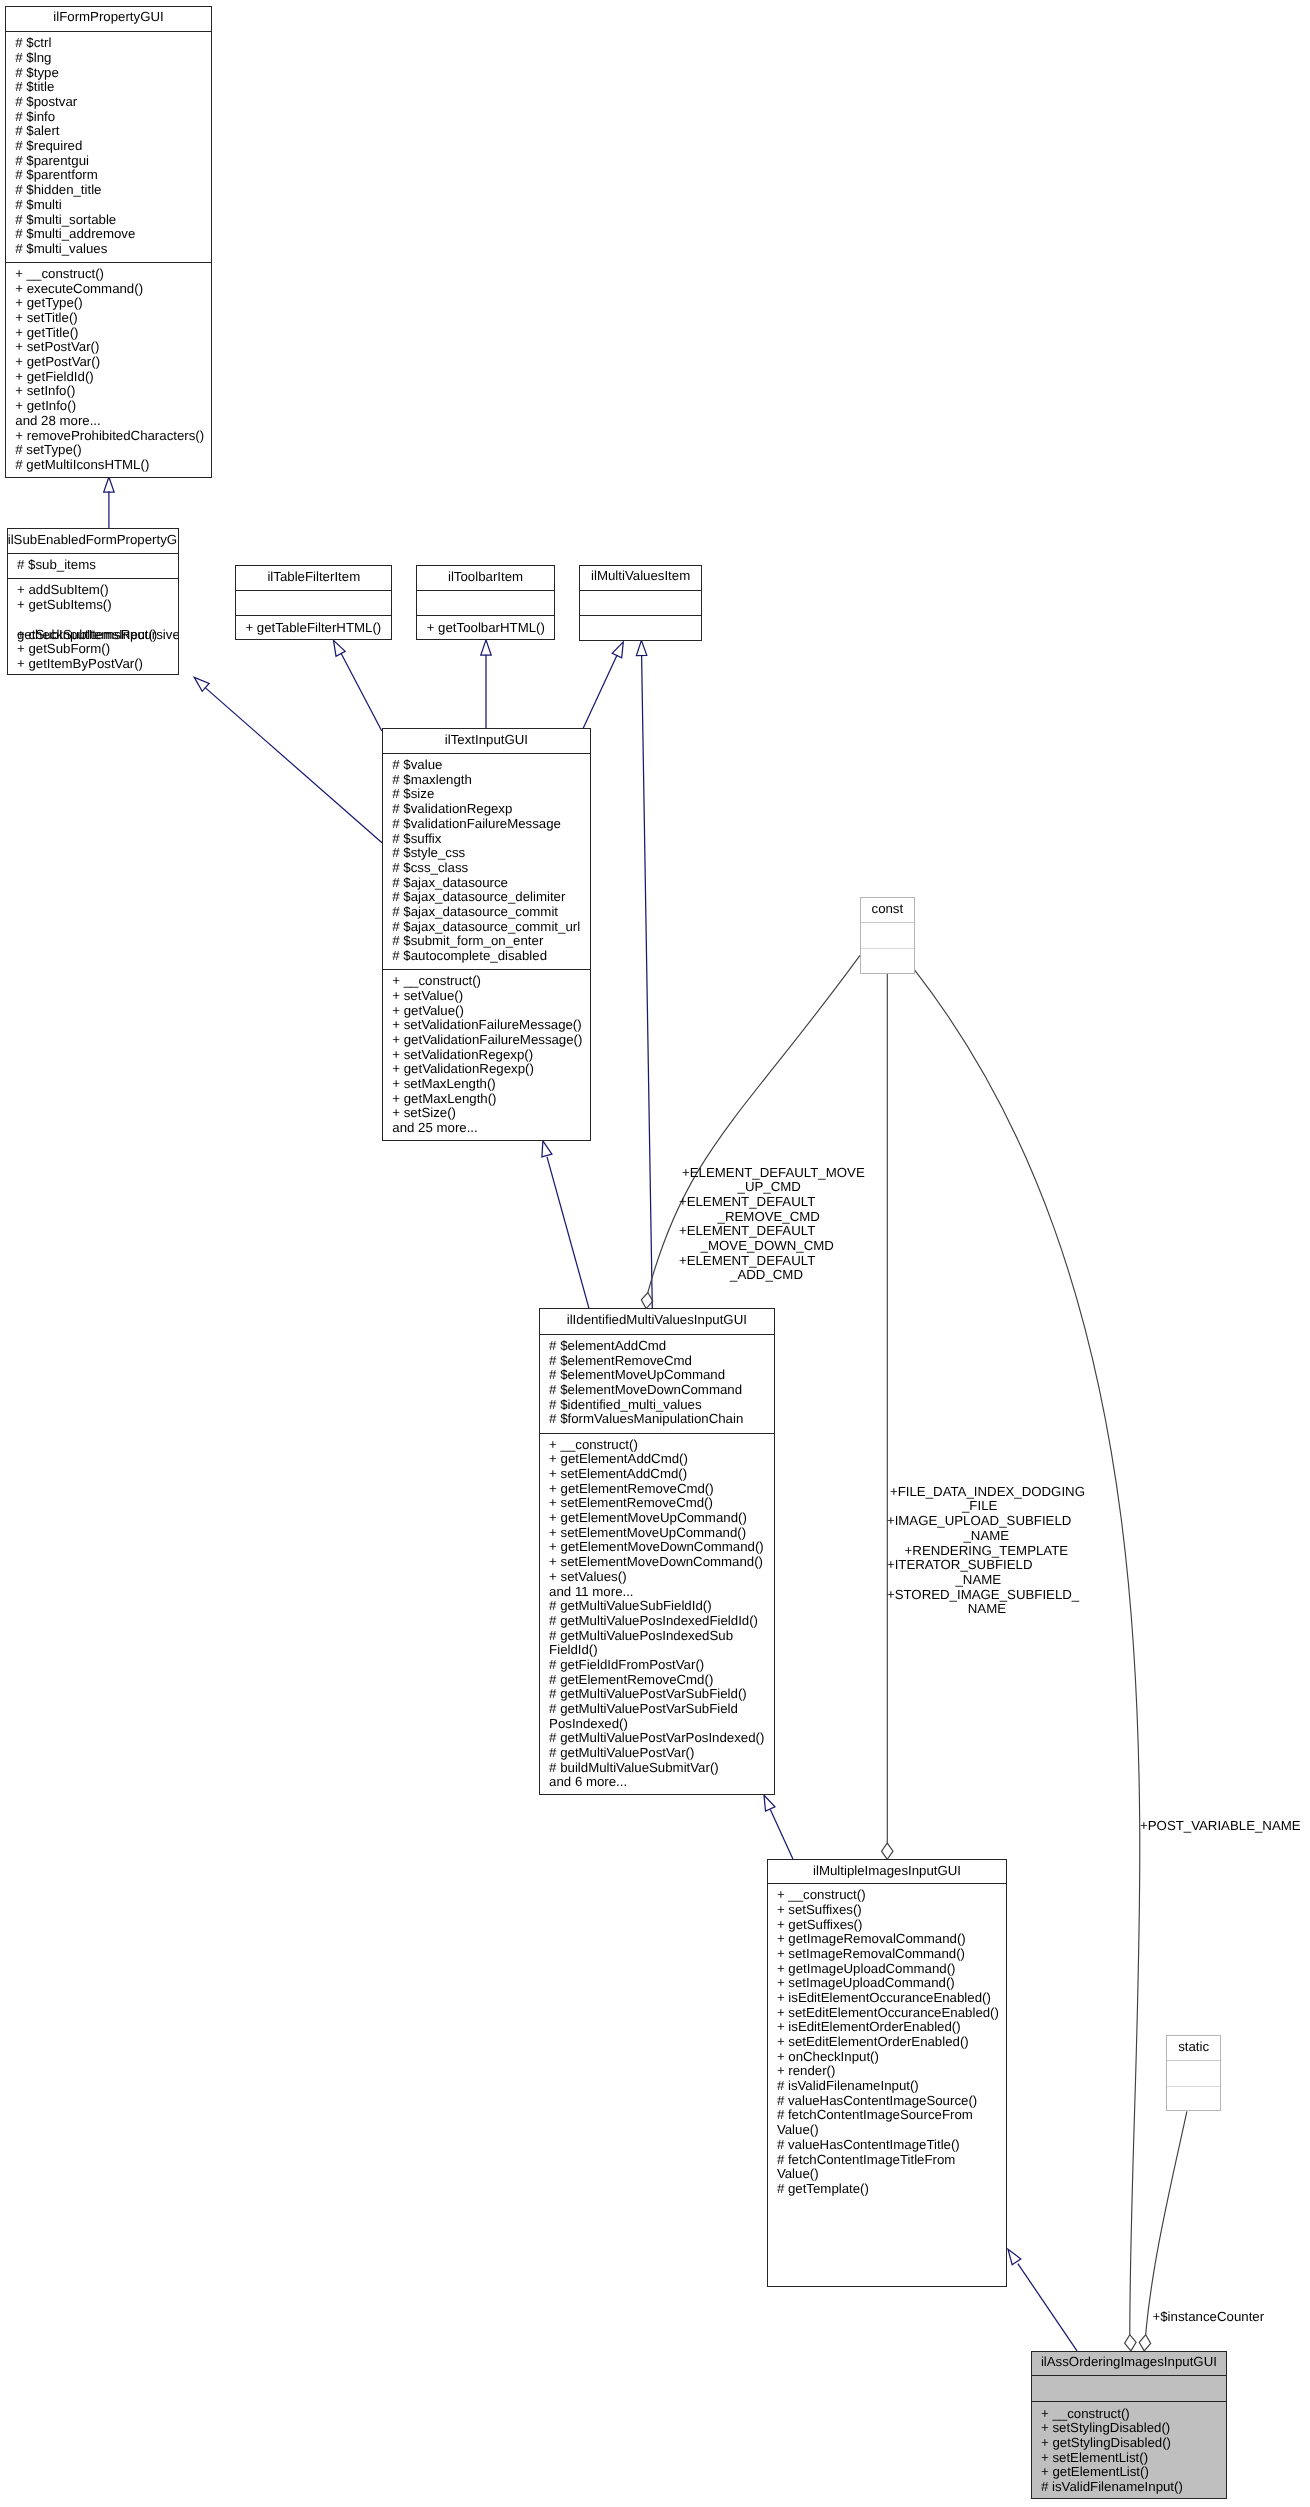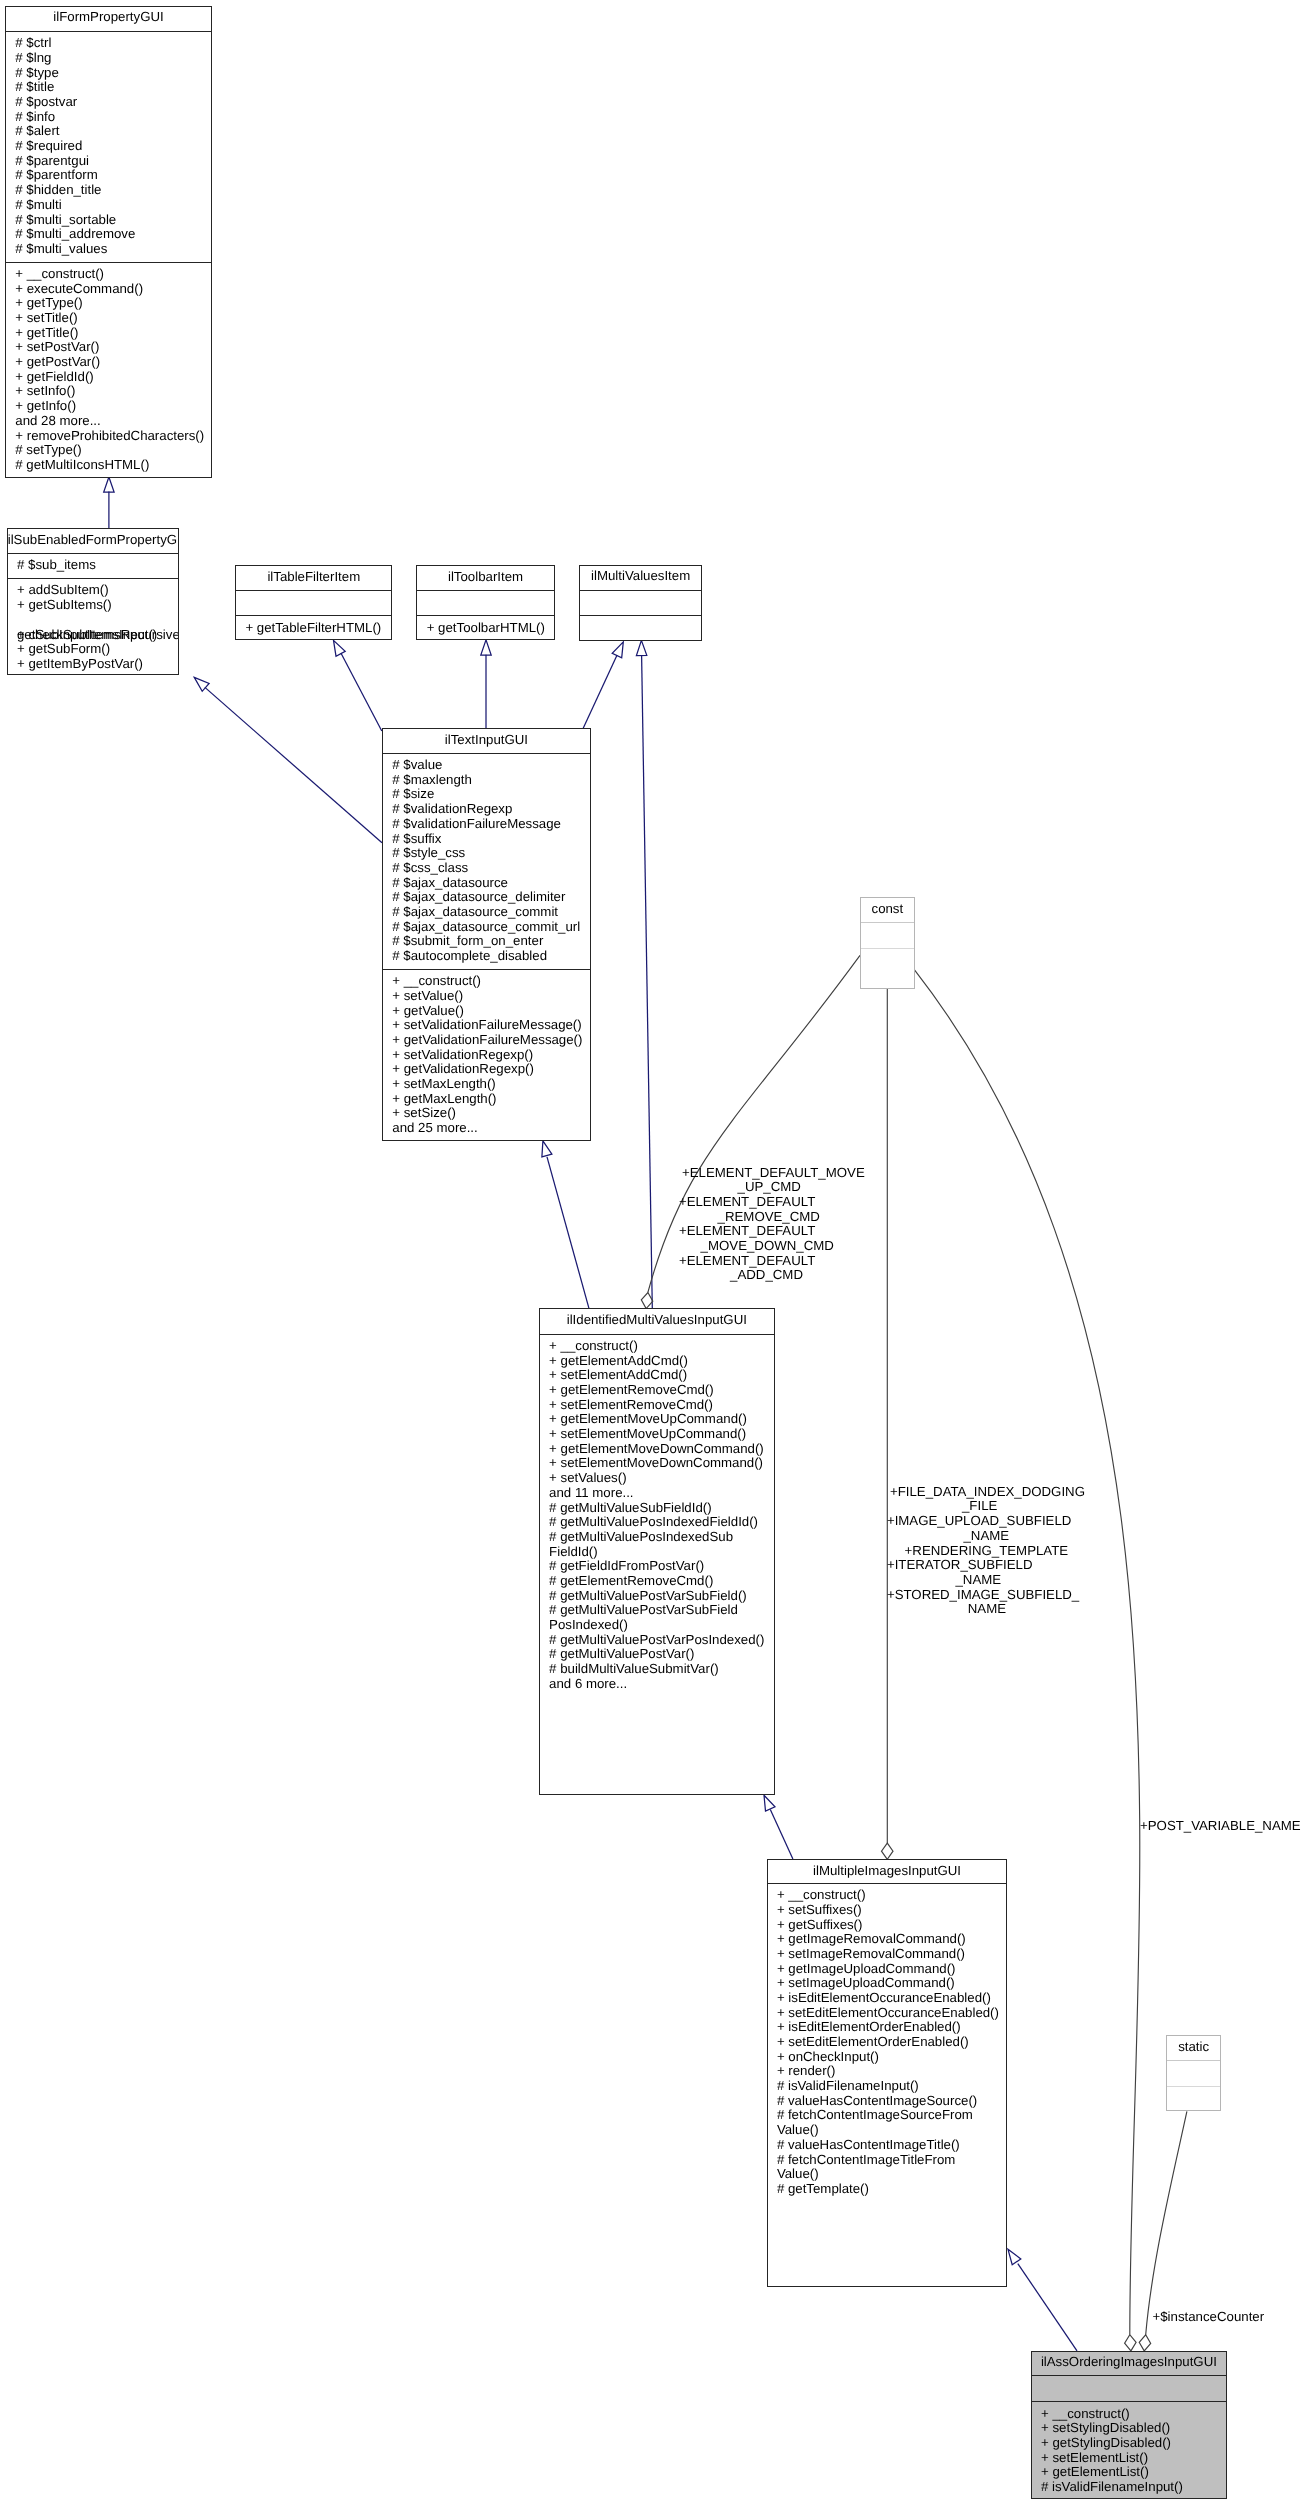--- a/index.html
+++ b/index.html
@@ -168,20 +168,28 @@
     <div class="ln" style="top:106.89px;">+ setMaxLength()</div>
     <div class="ln" style="top:121.58px;">+ getMaxLength()</div>
     <div class="ln" style="top:136.26px;">+ setSize()</div>
     <div class="ln" style="top:150.95px;">and 25 more...</div>
   </div>
 </div>
 <div class="node" style="left:538.8px;top:1308.1px;width:236px;height:487.30px;">
   <div class="nrow ntitle" style="height:25.8px;">
         <span class="tname">ilIdentifiedMultiValuesInputGUI</span>
       </div>
+  <div class="nrow nattrs" style="height:98.70px;">
+    <div class="ln" style="top:4.10px;"># $elementAddCmd</div>
+    <div class="ln" style="top:18.79px;"># $elementRemoveCmd</div>
+    <div class="ln" style="top:33.47px;"># $elementMoveUpCommand</div>
+    <div class="ln" style="top:48.16px;"># $elementMoveDownCommand</div>
+    <div class="ln" style="top:62.84px;"># $identified_multi_values</div>
+    <div class="ln" style="top:77.52px;"># $formValuesManipulationChain</div>
+  </div>
   <div class="nrow nmeth" style="height:362.80px;">
     <div class="ln" style="top:4.10px;">+ __construct()</div>
     <div class="ln" style="top:18.79px;">+ getElementAddCmd()</div>
     <div class="ln" style="top:33.47px;">+ setElementAddCmd()</div>
     <div class="ln" style="top:48.16px;">+ getElementRemoveCmd()</div>
     <div class="ln" style="top:62.84px;">+ setElementRemoveCmd()</div>
     <div class="ln" style="top:77.52px;">+ getElementMoveUpCommand()</div>
     <div class="ln" style="top:92.21px;">+ setElementMoveUpCommand()</div>
     <div class="ln" style="top:106.89px;">+ getElementMoveDownCommand()</div>
     <div class="ln" style="top:121.58px;">+ setElementMoveDownCommand()</div>
@@ -238,21 +246,21 @@
   </div>
   <div class="nrow nmeth" style="height:97.80px;">
     <div class="ln" style="top:4.10px;">+ __construct()</div>
     <div class="ln" style="top:18.79px;">+ setStylingDisabled()</div>
     <div class="ln" style="top:33.47px;">+ getStylingDisabled()</div>
     <div class="ln" style="top:48.16px;">+ setElementList()</div>
     <div class="ln" style="top:62.84px;">+ getElementList()</div>
     <div class="ln" style="top:77.52px;"># isValidFilenameInput()</div>
   </div>
 </div>
-<div class="node light" style="left:860px;top:896.9px;width:54.7px;height:92px;">
+<div class="node light" style="left:860px;top:896.9px;width:54.7px;height:77px;">
   <div class="nrow ntitle" style="height:25.2px;">
         <span class="tname">const</span>
       </div>
   <div class="nrow nattrs" style="height:25.50px;">
   </div>
   <div class="nrow nmeth" style="height:25.60px;">
   </div>
 </div>
 <div class="node light" style="left:1166.4px;top:2034.9px;width:54.5px;height:75.90px;">
   <div class="nrow ntitle" style="height:25.1px;">

